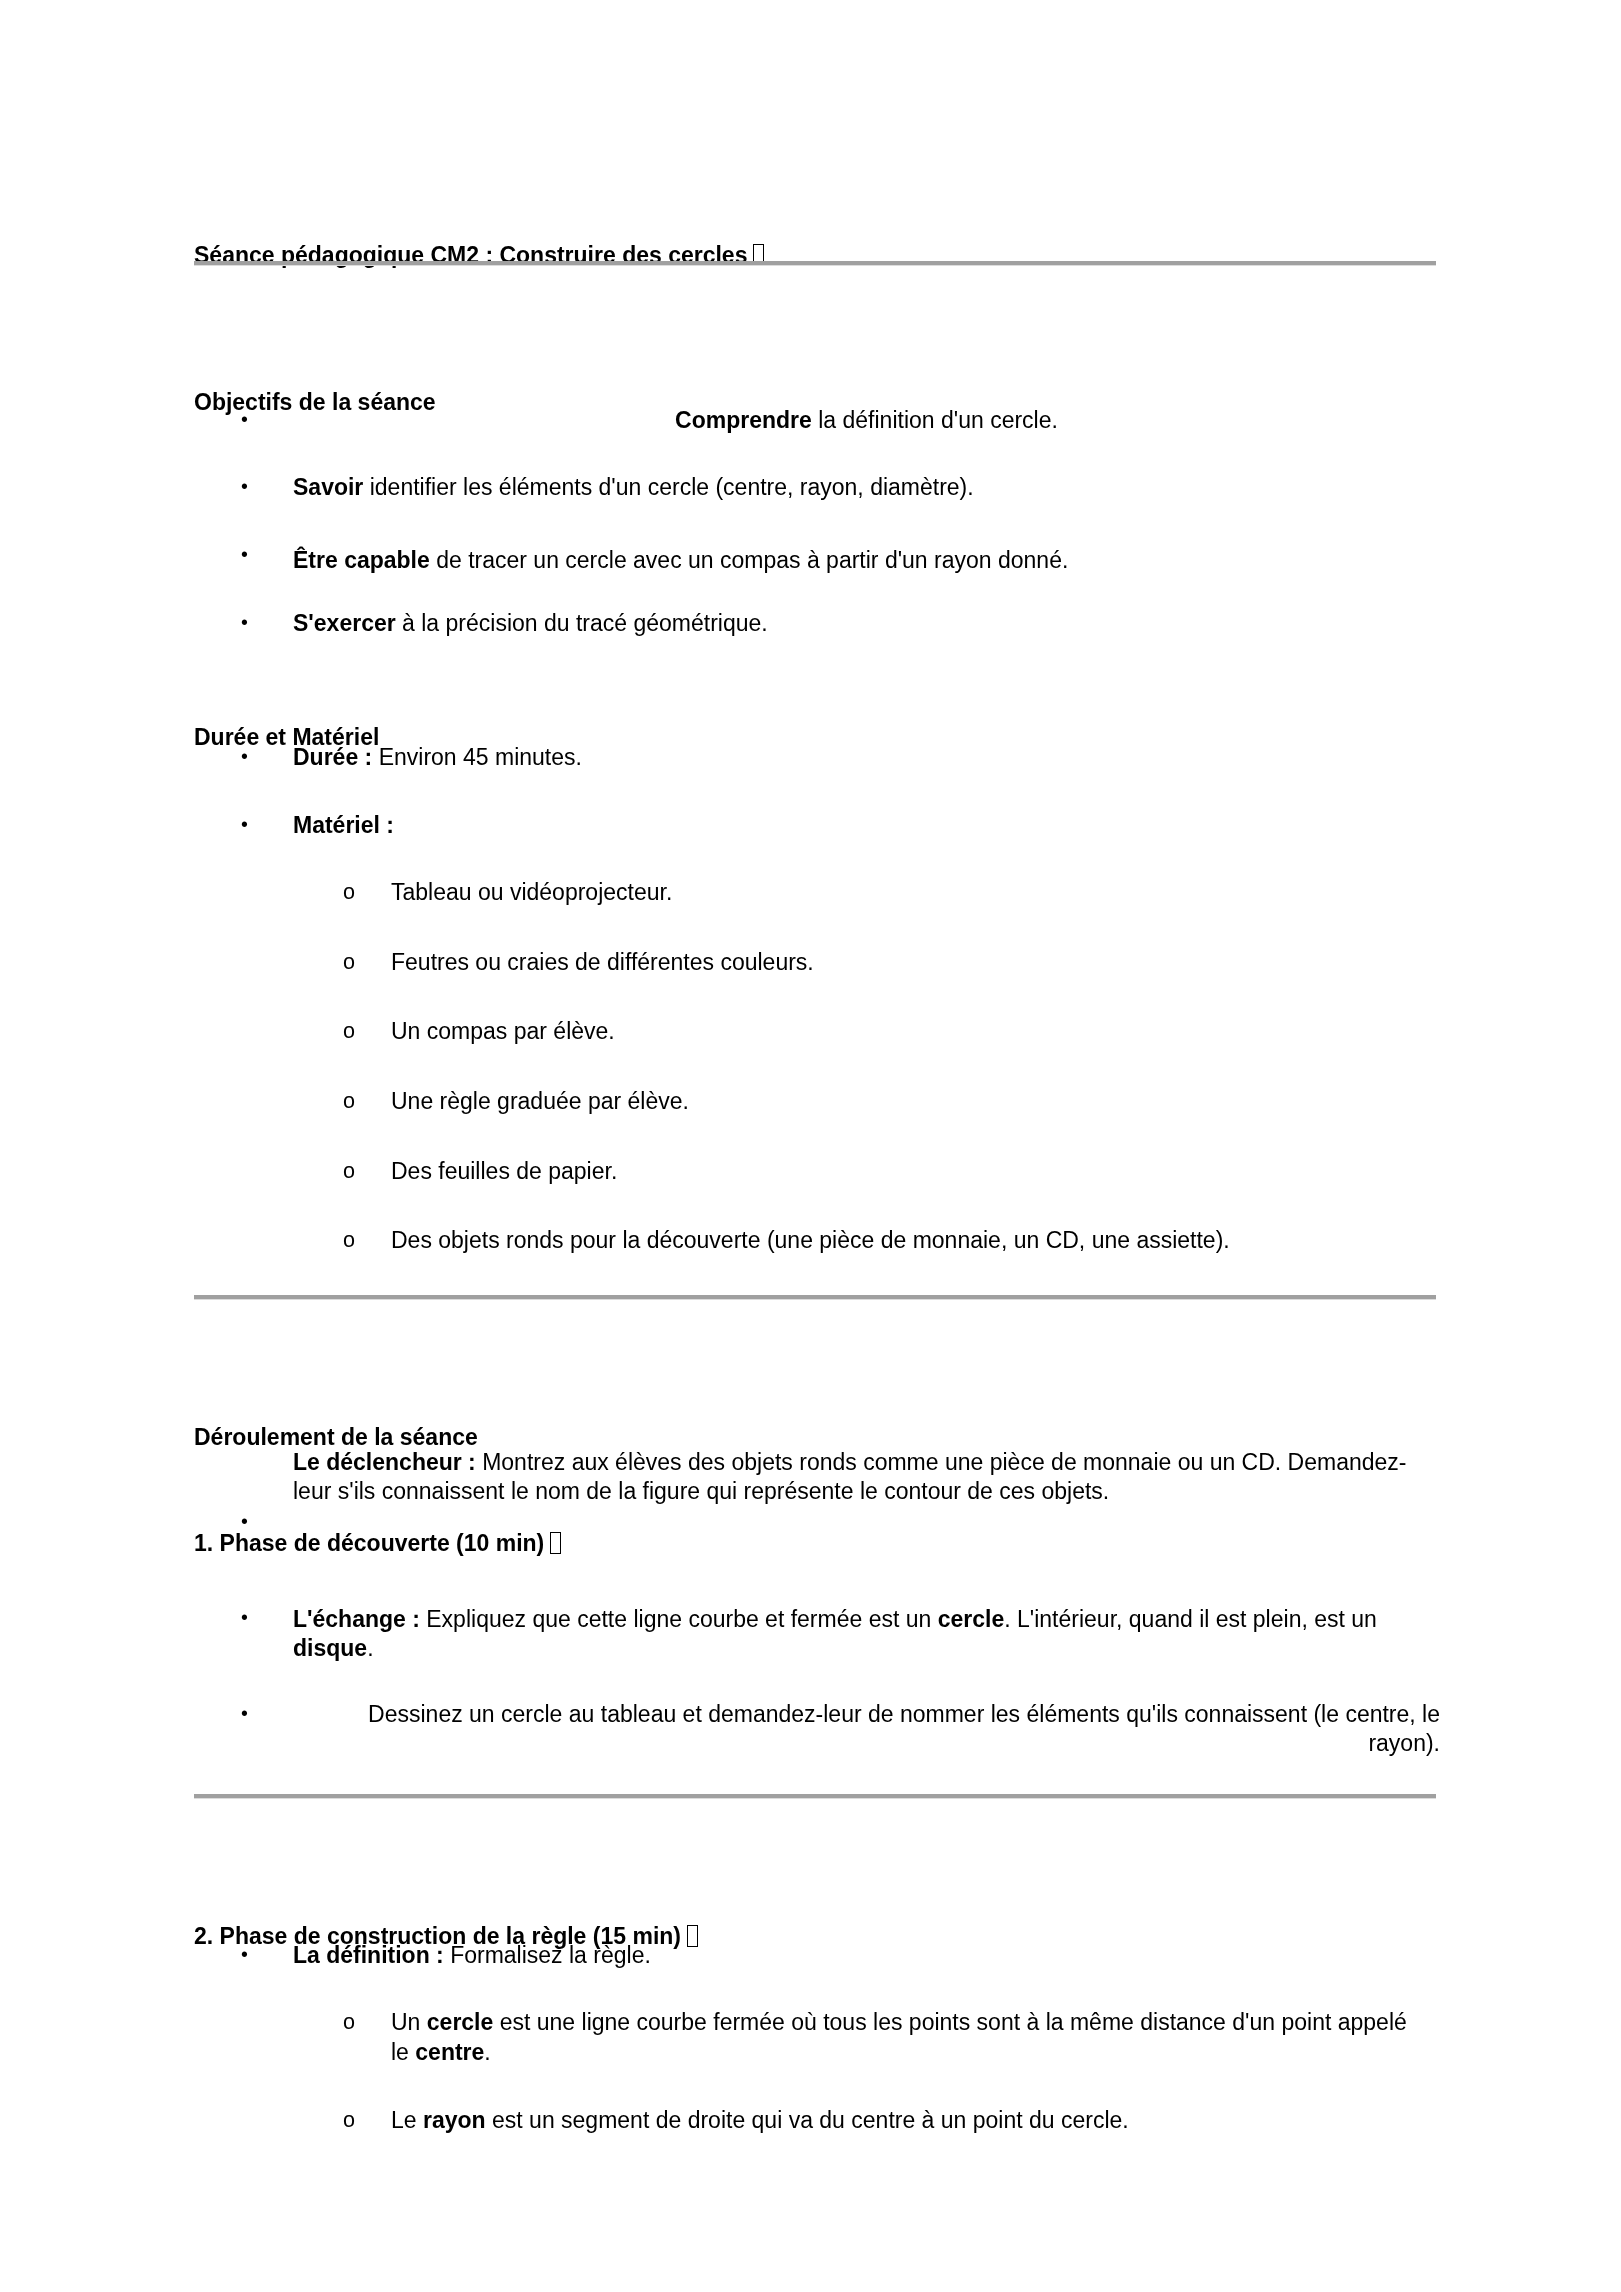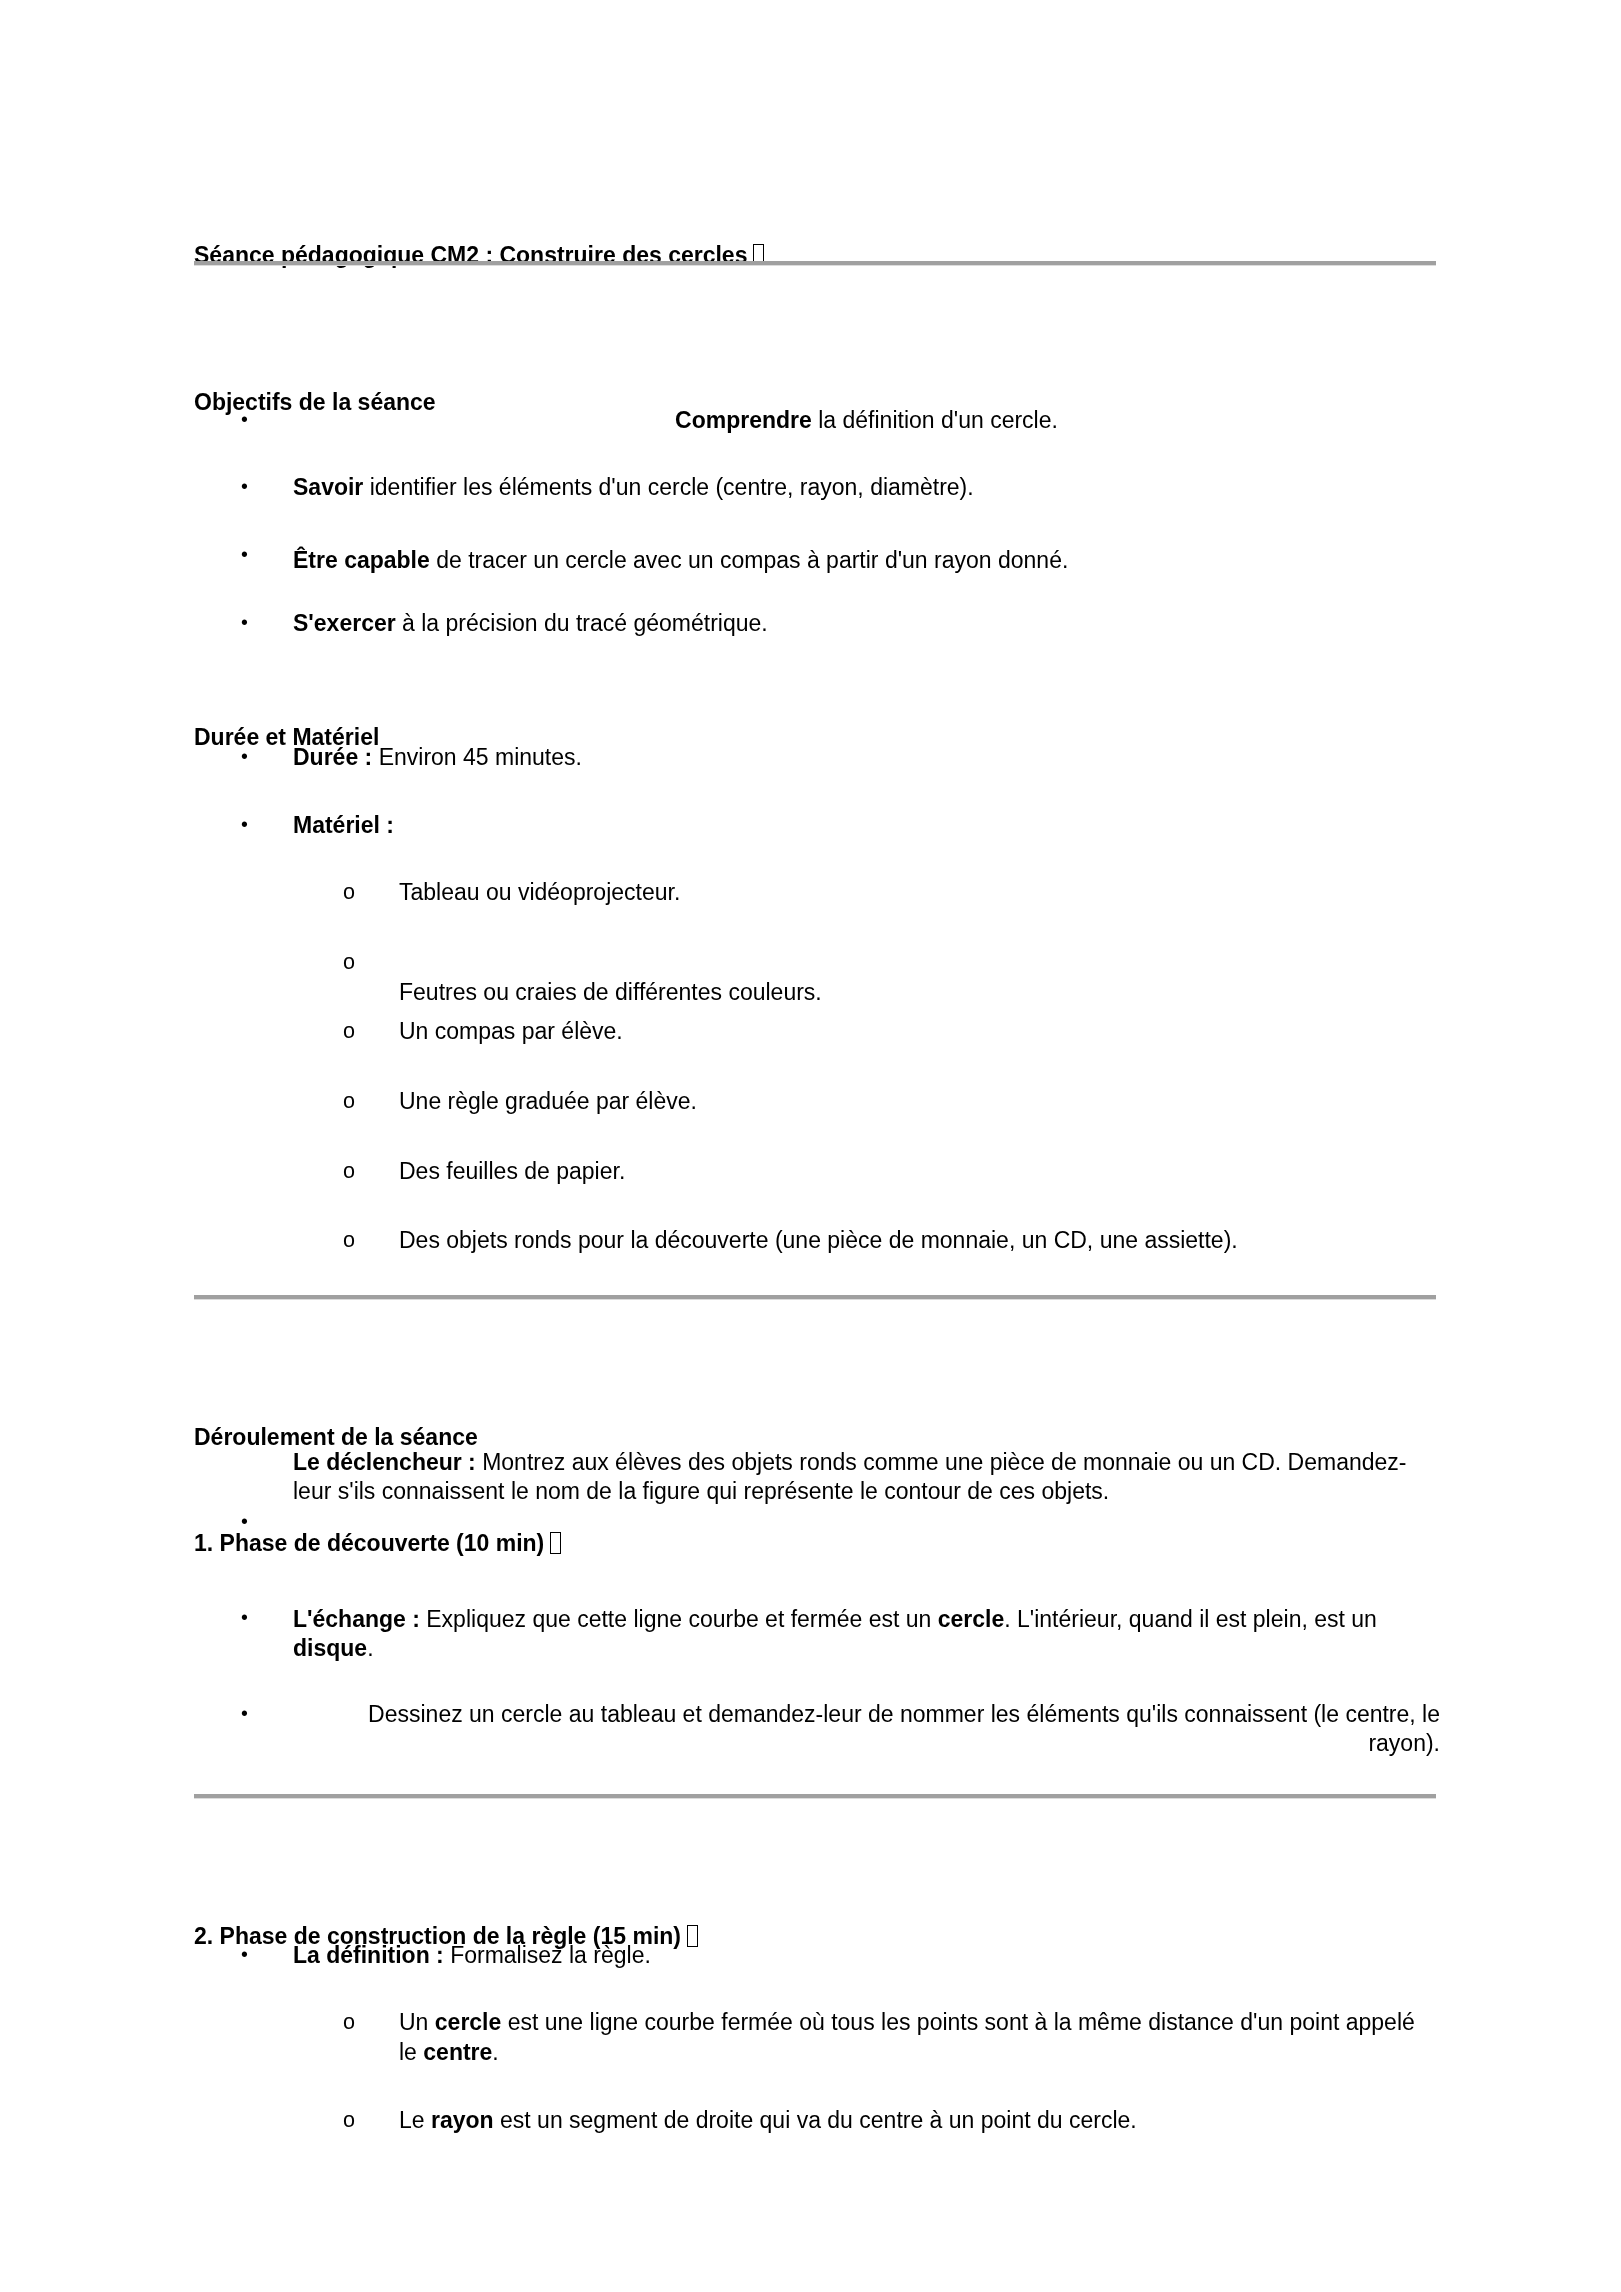--- a/index.html
+++ b/index.html
@@ -5,21 +5,21 @@
   html, body { margin: 0; padding: 0; background: #ffffff; }
   body { width: 1621px; height: 2293px; position: relative; overflow: hidden;
          font-family: "Liberation Sans", sans-serif; color: #000; font-size: 23px; }
   .abs { position: absolute; }
   .heading { font-weight: bold; left: 194px; white-space: nowrap; margin-top: 48px; }
   .hr { position: absolute; left: 194px; width: 1242px; height: 3.9px; background: #a0a0a0;
         border-bottom: 1px solid #dcdcdc; }
   .bullet { position: absolute; left: 241px; font-size: 19.6px; }
   .circle { position: absolute; left: 343px; font-size: 21.6px; }
   .text { position: absolute; left: 293px; line-height: 29px; width: 1147px; }
-  .subtext { position: absolute; left: 399px; line-height: 30px; width: 1039px; }
+  .subtext { position: absolute; left: 391px; line-height: 30px; width: 1039px; }
   b { font-weight: bold; }
   .tofu { display: inline-block; width: 10.8px; height: 21.6px; border: 1.5px solid #000;
           vertical-align: -2.9px; margin-left: 5.9px; box-sizing: border-box; }
 </style>
 </head>
 <body>
 
 <div class="abs heading" style="top:194px;">
   <span>Séance pédagogique CM2 : Construire des cercles</span><span class="tofu"></span>
 </div>
@@ -44,21 +44,21 @@
 <span class="bullet" style="top:745px;">•</span>
 <div class="text" style="top:743px;"><b>Durée :</b><span> Environ 45 minutes.</span></div>
 
 <span class="bullet" style="top:813px;">•</span>
 <div class="text" style="top:811px;"><b>Matériel :</b></div>
 
 <span class="circle" style="top:879px;">o</span>
 <div class="subtext" style="top:877px;">Tableau ou vidéoprojecteur.</div>
 
 <span class="circle" style="top:949px;">o</span>
-<div class="subtext" style="top:947px;margin-top:30px;">Feutres ou craies de différentes couleurs.</div>
+<div class="subtext" style="top:947px;">Feutres ou craies de différentes couleurs.</div>
 
 <span class="circle" style="top:1018px;">o</span>
 <div class="subtext" style="top:1016px;">Un compas par élève.</div>
 
 <span class="circle" style="top:1088px;">o</span>
 <div class="subtext" style="top:1086px;">Une règle graduée par élève.</div>
 
 <span class="circle" style="top:1158px;">o</span>
 <div class="subtext" style="top:1156px;">Des feuilles de papier.</div>
 

